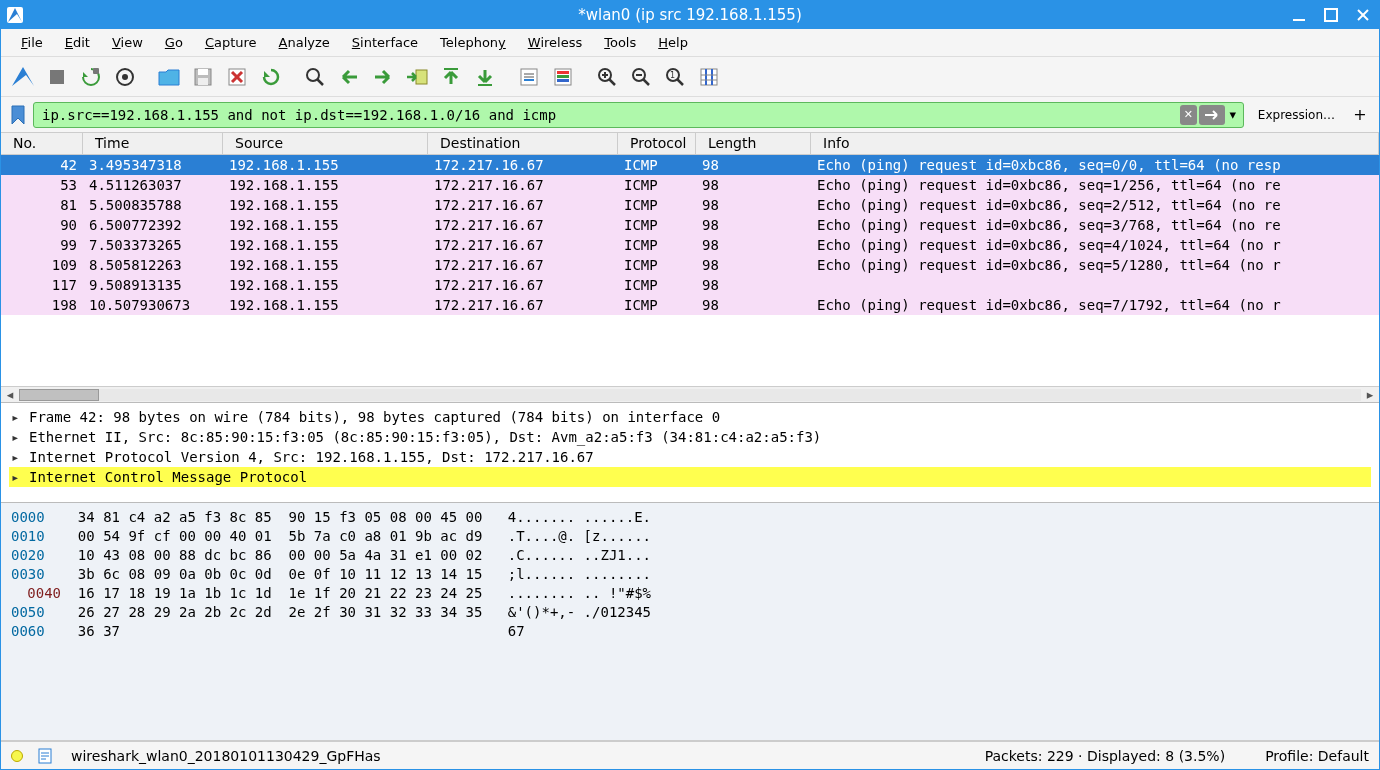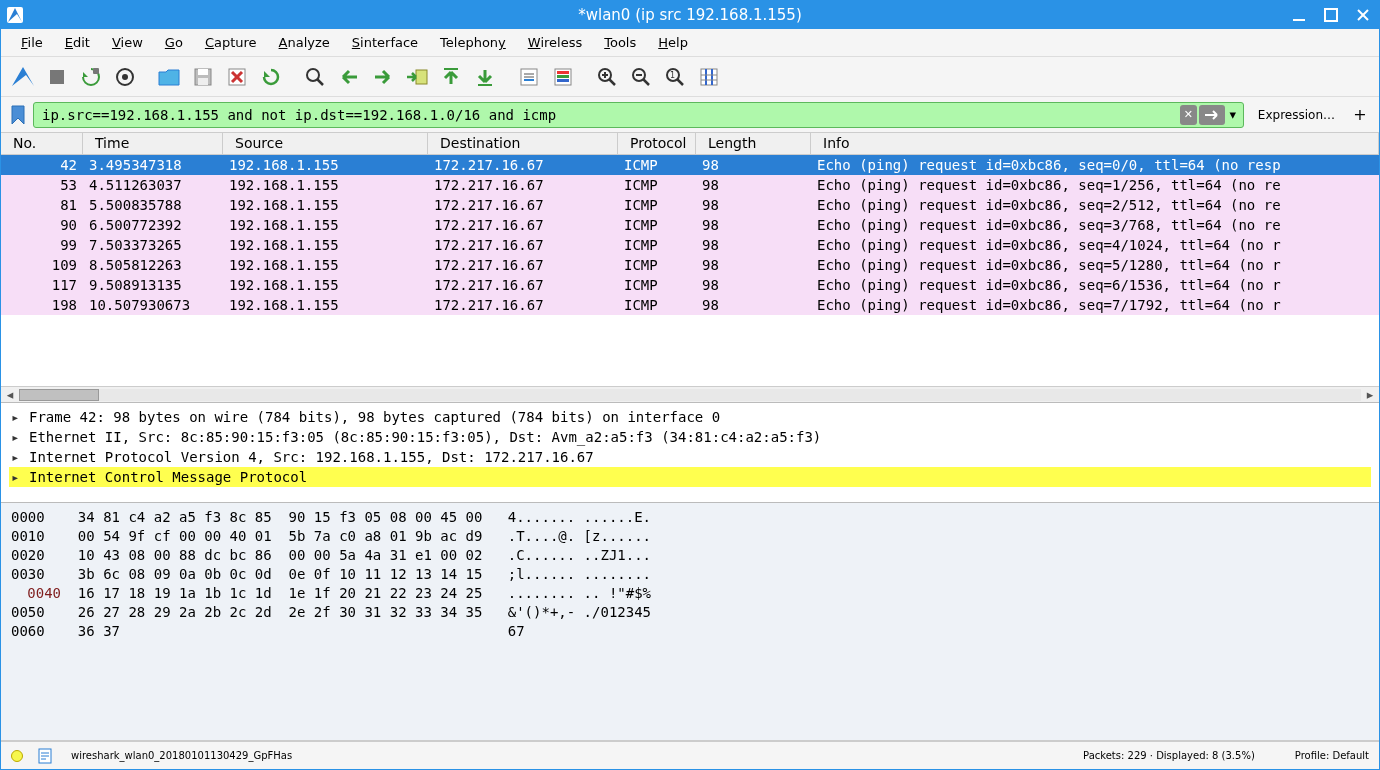--- a/index.html
+++ b/index.html
@@ -237,32 +237,32 @@
     flex: 1;
     background: #eef2f7;
     font-family: "DejaVu Sans Mono", monospace;
     font-size: 14px;
     padding: 6px 10px;
     overflow: auto;
     white-space: pre;
     border-bottom: 1px solid #ccc;
   }
   .hex-pane .hex-line { height: 19px; }
-  .hex-pane .offset { color: #000000; display:inline-block; width:50px;}
+  .hex-pane .offset { color: #0369a1; display:inline-block; width:50px;}
   .hex-pane .sel { color:#7f1d1d;text-align:right;}
   
   .statusbar {
     height: 28px;
     background: #f5f5f5;
     border-top: 1px solid #ccc;
     display: flex;
     align-items: center;
     padding: 0 10px;
     gap: 14px;
-    font-size: 10px;
+    font-size: 14px;
   }
   .statusbar .led {
     width: 12px; height: 12px; border-radius: 50%;
     background: #f7f74d; border:1px solid #bba800;
   }
   .statusbar .notes-icon { width:16px; height:16px; cursor:pointer;}
   .statusbar .filename { margin-left: 4px;}
   .statusbar .right { margin-left: auto; display:flex; gap:40px;}
   svg { display:block; }
 </style>
@@ -537,21 +537,20 @@
           <div class="cell col-len">98</div>
           <div class="cell col-info">Echo (ping) request  id=0xbc86, seq=5/1280, ttl=64 (no r</div>
         </div>
         <div class="row pink">
           <div class="cell col-no">117</div>
           <div class="cell col-time">9.508913135</div>
           <div class="cell col-src">192.168.1.155</div>
           <div class="cell col-dst">172.217.16.67</div>
           <div class="cell col-proto">ICMP</div>
           <div class="cell col-len">98</div>
-          <div class="cell col-info">Echo (ping) request  id=0xbc86, seq=6/1536, ttl=64 (no r</div>
         </div>
         <div class="row pink">
           <div class="cell col-no">198</div>
           <div class="cell col-time">10.507930673</div>
           <div class="cell col-src">192.168.1.155</div>
           <div class="cell col-dst">172.217.16.67</div>
           <div class="cell col-proto">ICMP</div>
           <div class="cell col-len">98</div>
           <div class="cell col-info">Echo (ping) request  id=0xbc86, seq=7/1792, ttl=64 (no r</div>
         </div>

